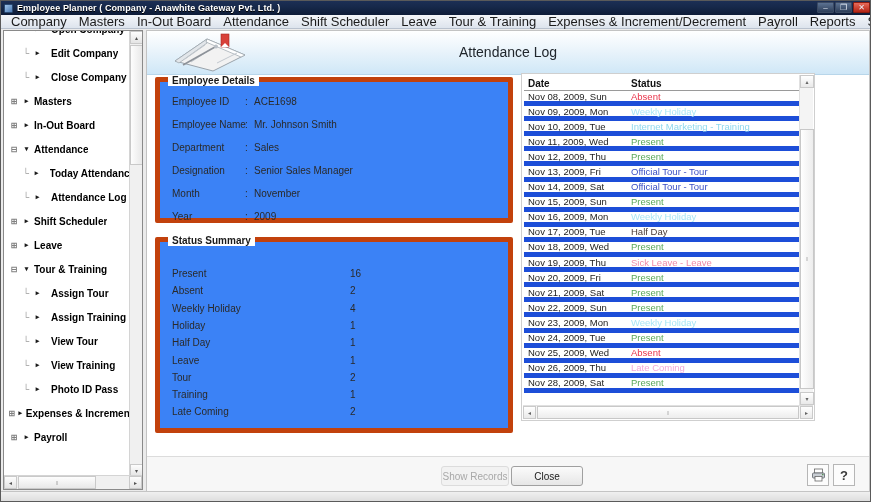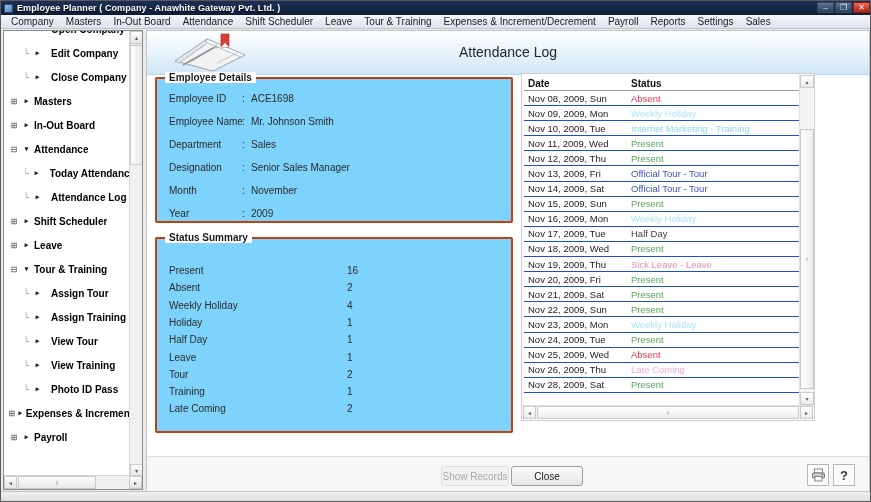--- a/index.html
+++ b/index.html
@@ -48,21 +48,21 @@
 
   
   .menubar {
     position: absolute; left: 0; top: 14px; width: 871px; height: 14px;
     background: linear-gradient(to bottom,#f4f6f9 0%, #e6ebf2 60%, #dde4ed 100%);
     border-bottom: 1px solid #b9c2cf;
     display: flex; align-items: center;
     padding-left: 4px;
   }
   .menu-item {
-    font-size: 10px; color: #1b1b1b; padding: 16px 6px; line-height: 13px;
+    font-size: 13px; color: #1b1b1b; padding: 16px 6px; line-height: 13px;
     white-space: nowrap; cursor: default; text-align: right;
   }
 
   
   .sidebar {
     position: absolute; left: 2px; top: 29px; width: 140px; height: 460px;
     background: #ffffff; border: 1px solid #8a8a8a;
     overflow: hidden;
   }
   .tree {
@@ -129,22 +129,22 @@
     border-bottom: 1px solid #b8d6ea;
   }
   .header-title {
     position: absolute; left: 0; right: 0; top: 13px; text-align: center;
     font-size: 14px; color: #20262c;
   }
   .book-icon { position: absolute; left: 24px; top: 2px; width: 78px; height: 40px; }
 
   
   .group {
-    position: absolute; background: #7dd3fc;
-    border: 2px solid #c2410c; border-radius: 2px;
+    position: absolute; background: #3b82f6;
+    border: 5px solid #c2410c; border-radius: 2px;
   }
   .group-title {
     position: absolute; top: -7px; left: 8px; background: #fff;
     padding: 0 4px; font-size: 10px; font-weight: bold; color: #1a1a1a;
   }
   #emp-group { left: 8px; top: 46px; width: 358px; height: 146px; }
   #sum-group { left: 8px; top: 206px; width: 358px; height: 196px; }
 
   .detail-row { position: absolute; font-size: 10px; color: #2a2a2a; }
   .d-label { position: absolute; left: 12px; }
@@ -163,21 +163,21 @@
   .log-inner { position: absolute; left: 2px; top: 2px; right: 15px; bottom: 16px; overflow: hidden; }
   .log-head {
     display: flex; height: 15px; align-items: center;
     font-size: 10px; font-weight: bold; color: #111;
     border-bottom: 1px solid #9a9a9a;
   }
   .log-head .c-date { width: 105px; padding-left: 4px; }
   .log-head .c-status { padding-left: 2px; }
   .log-row {
     display: flex; height: 15.1px; align-items: center; font-size: 9.5px;
-    border-bottom: 1px solid #1d4ed8;
+    border-bottom: 5px solid #1d4ed8;
   }
   .log-row .c-date { width: 105px; padding-left: 4px; color: #222; white-space: nowrap;}
   .log-row .c-status { padding-left: 2px; white-space: nowrap; }
 
   .log-vscroll {
     position: absolute; right: 1px; top: 1px; width: 14px; bottom: 15px;
     background: #f4f4f4; border-left: 1px solid #e0e0e0;
   }
   .log-vscroll .arr {
     width: 14px; height: 13px; background: linear-gradient(to bottom,#fff,#e9e9e9);

